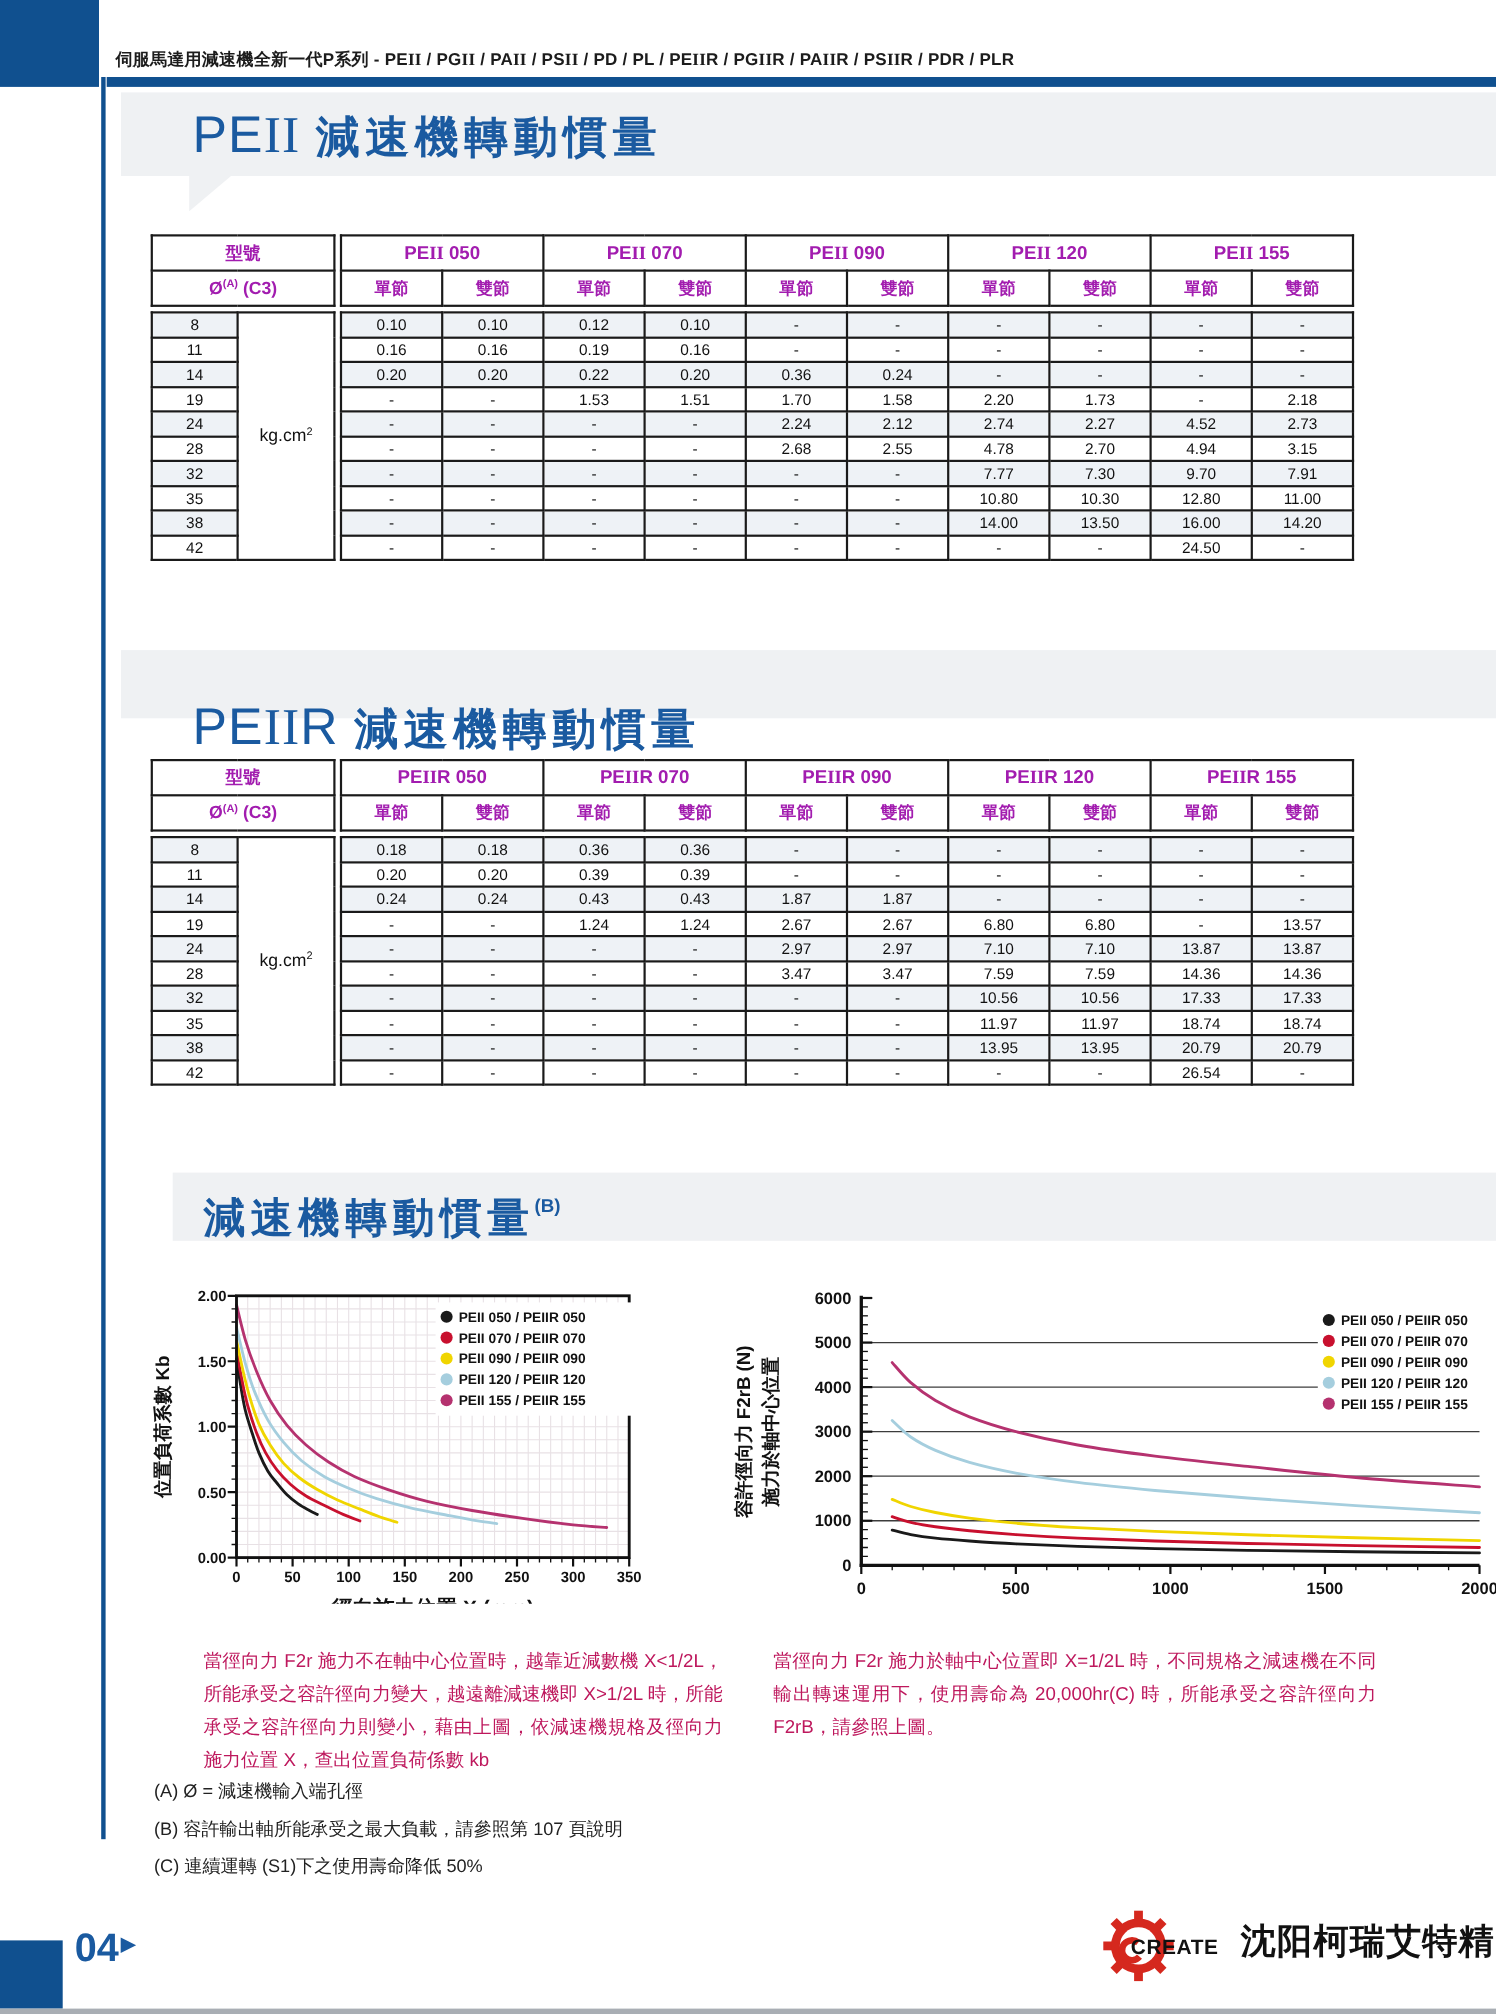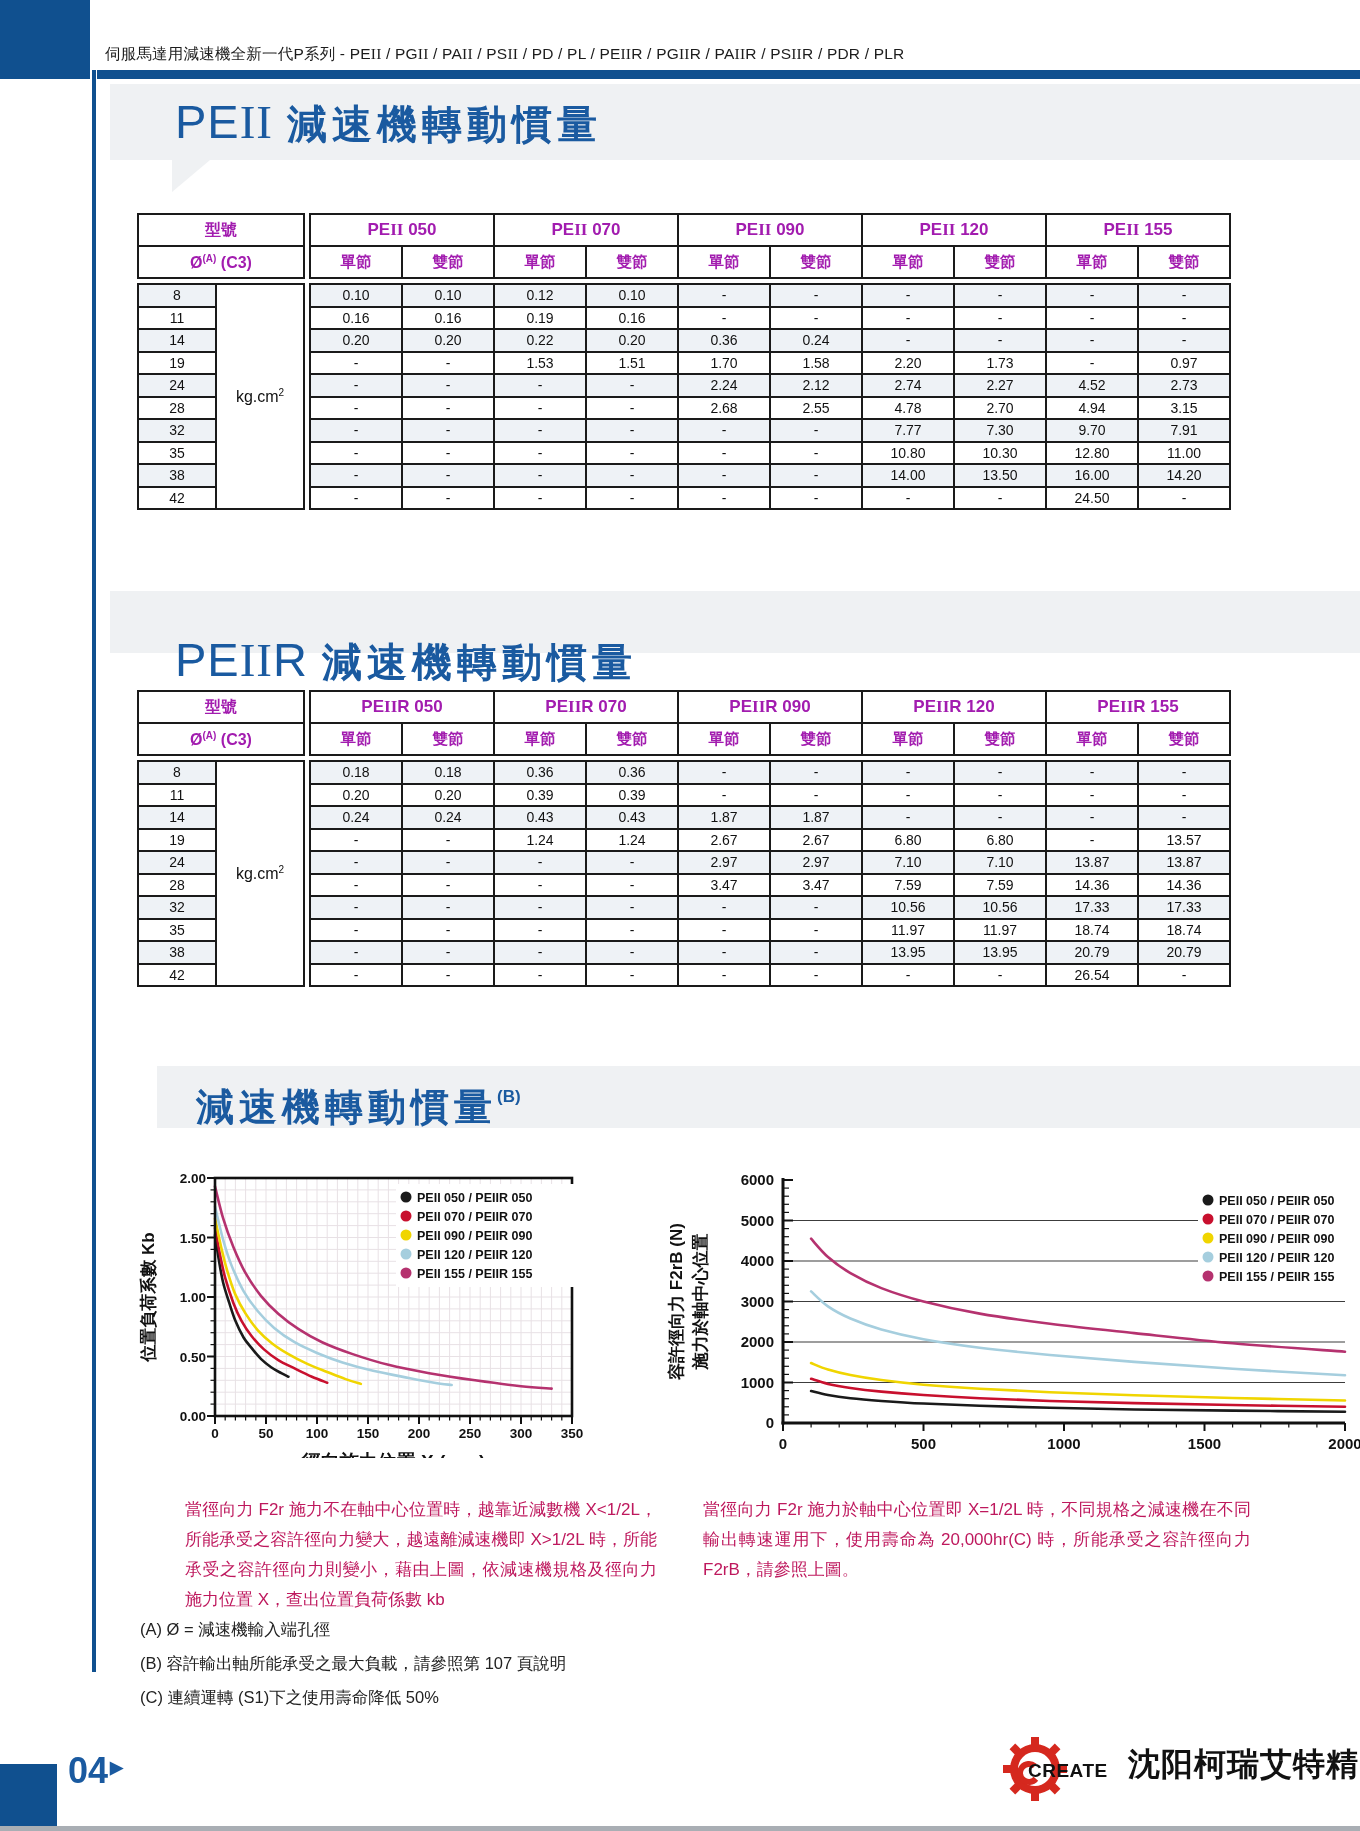--- a/index.html
+++ b/index.html
@@ -2,32 +2,32 @@
 <html><head>
 <meta charset="utf-8">
 <style>
   html,body{margin:0;padding:0;background:#ffffff;}
   body{font-family:"Liberation Sans",sans-serif;-webkit-font-smoothing:antialiased;}
   .page{position:relative;width:1360px;height:1831px;background:#fff;overflow:hidden;}
   .abs{position:absolute;}
   .rn{font-family:"Liberation Serif",serif;}
   
   .corner-block{left:0;top:0;width:90px;height:79px;background:#10508f;}
-  .header-line{left:105px;top:44px;width:1200px;font-size:15.5px;font-weight:400;color:#1c1c1c;letter-spacing:0.2px;}
+  .header-line{left:105px;top:44px;width:1200px;font-size:15.5px;font-weight:700;color:#1c1c1c;letter-spacing:0.2px;}
   .header-rule{left:97px;top:70px;width:1263px;height:9px;background:#10508f;}
   .vline{left:92px;top:70px;width:4px;height:1602px;background:#10508f;}
   
   .band{background:#eff1f3;}
   .band1{left:110px;top:84px;width:1250px;height:76px;}
   .band2{left:110px;top:591px;width:1250px;height:62px;}
   .band3{left:157px;top:1066px;width:1203px;height:62px;}
   .tail{left:172px;top:160px;width:0;height:0;border-top:32px solid #eff1f3;border-right:38px solid transparent;}
   .title1{left:175px;top:84px;height:76px;line-height:76px;white-space:nowrap;}
   .title2{left:175px;top:591px;height:62px;line-height:62px;white-space:nowrap;margin-top:38px;}
-  .title3{left:196px;top:1066px;height:62px;line-height:62px;white-space:nowrap;}
+  .title3{left:185px;top:1066px;height:62px;line-height:62px;white-space:nowrap;}
   .t-model{font-size:47px;font-weight:normal;color:#1a5aa0;letter-spacing:1px;}
   .t-rest{font-size:40px;font-weight:bold;color:#1a5aa0;letter-spacing:5px;margin-left:14px;}
   .t-plain{font-size:38px;font-weight:bold;color:#1a5aa0;letter-spacing:5px;}
   .t-sup{font-size:17px;font-weight:bold;color:#1a5aa0;vertical-align:18px;letter-spacing:0;}
   
   .twrap{position:absolute;}
   .trow{display:flex;align-items:flex-start;}
   .gap-v{height:4px;}
   .gap-h{width:4px;flex:0 0 4px;}
   table.tb{border-collapse:collapse;table-layout:fixed;background:#fff;}
@@ -217,21 +217,21 @@
             <tr>
               <td>-</td>
               <td>-</td>
               <td>1.53</td>
               <td>1.51</td>
               <td>1.70</td>
               <td>1.58</td>
               <td>2.20</td>
               <td>1.73</td>
               <td>-</td>
-              <td>0.97</td>
+              <td>2.18</td>
             </tr>
             <tr class="stripe">
               <td>-</td>
               <td>-</td>
               <td>-</td>
               <td>-</td>
               <td>2.24</td>
               <td>2.12</td>
               <td>2.74</td>
               <td>2.27</td>

